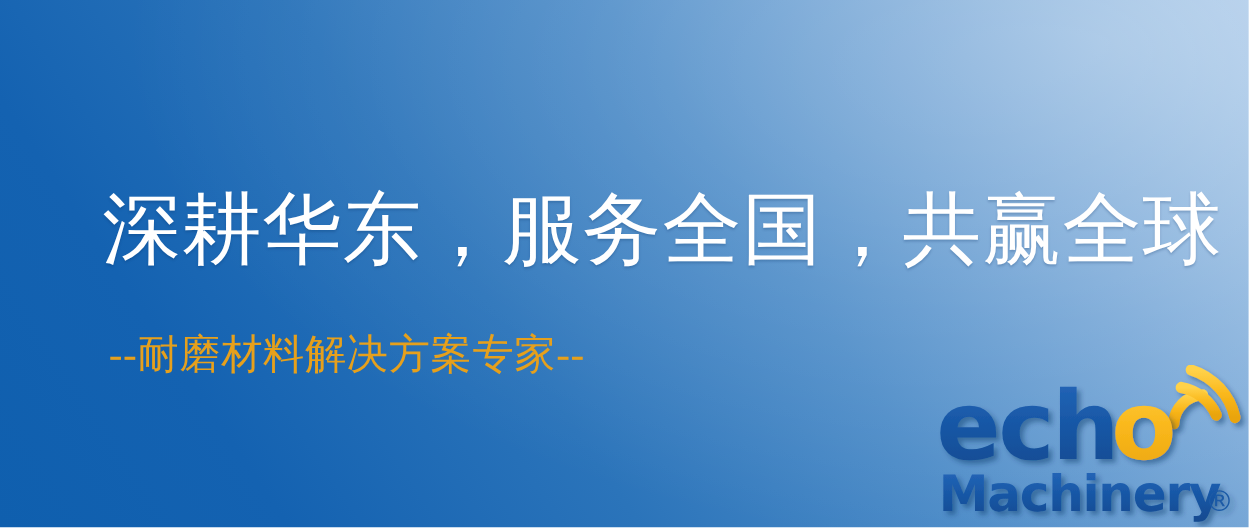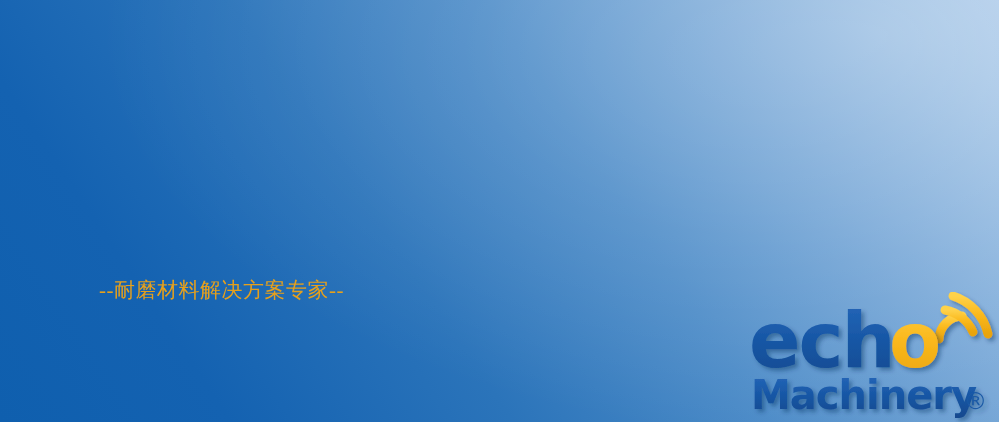--- a/index.html
+++ b/index.html
@@ -48,24 +48,24 @@
     letter-spacing: 1px;
     white-space: nowrap;
     text-shadow: 0 1px 2px rgba(0,40,90,0.22);
     z-index: 3;
   }
 
   .subline {
     position: absolute;
     left: 87px;
     top: 268px;
-    margin: 12px;
+    margin: 0;
     font-family: "Liberation Serif", "DejaVu Serif", serif;
     font-weight: 400;
-    font-size: 21px;
+    font-size: 33px;
     line-height: 1;
     color: #e6a01c;
     letter-spacing: 0.5px;
     white-space: nowrap;
     z-index: 3;
   }
 
   
   .logo {
     position: absolute;
@@ -75,20 +75,21 @@
     height: 130px;
     z-index: 4;
   }
   .logo svg { display: block; }
 </style>
 </head>
 <body>
 
 <div id="banner">
 
+  <h1 class="headline">深耕华东，服务全国，共赢全球</h1>
 
   <p class="subline">--耐磨材料解决方案专家--</p>
 
   <div class="logo">
     <svg width="254" height="130" viewBox="0 0 254 130" xmlns="http://www.w3.org/2000/svg">
       <defs>
         <filter id="dropsh" x="-20%" y="-20%" width="150%" height="150%">
           <feDropShadow dx="3" dy="3" stdDeviation="2.2" flood-color="#0a2f5e" flood-opacity="0.42"></feDropShadow>
         </filter>
         <linearGradient id="blueGrad" x1="0" y1="0" x2="0" y2="1">

